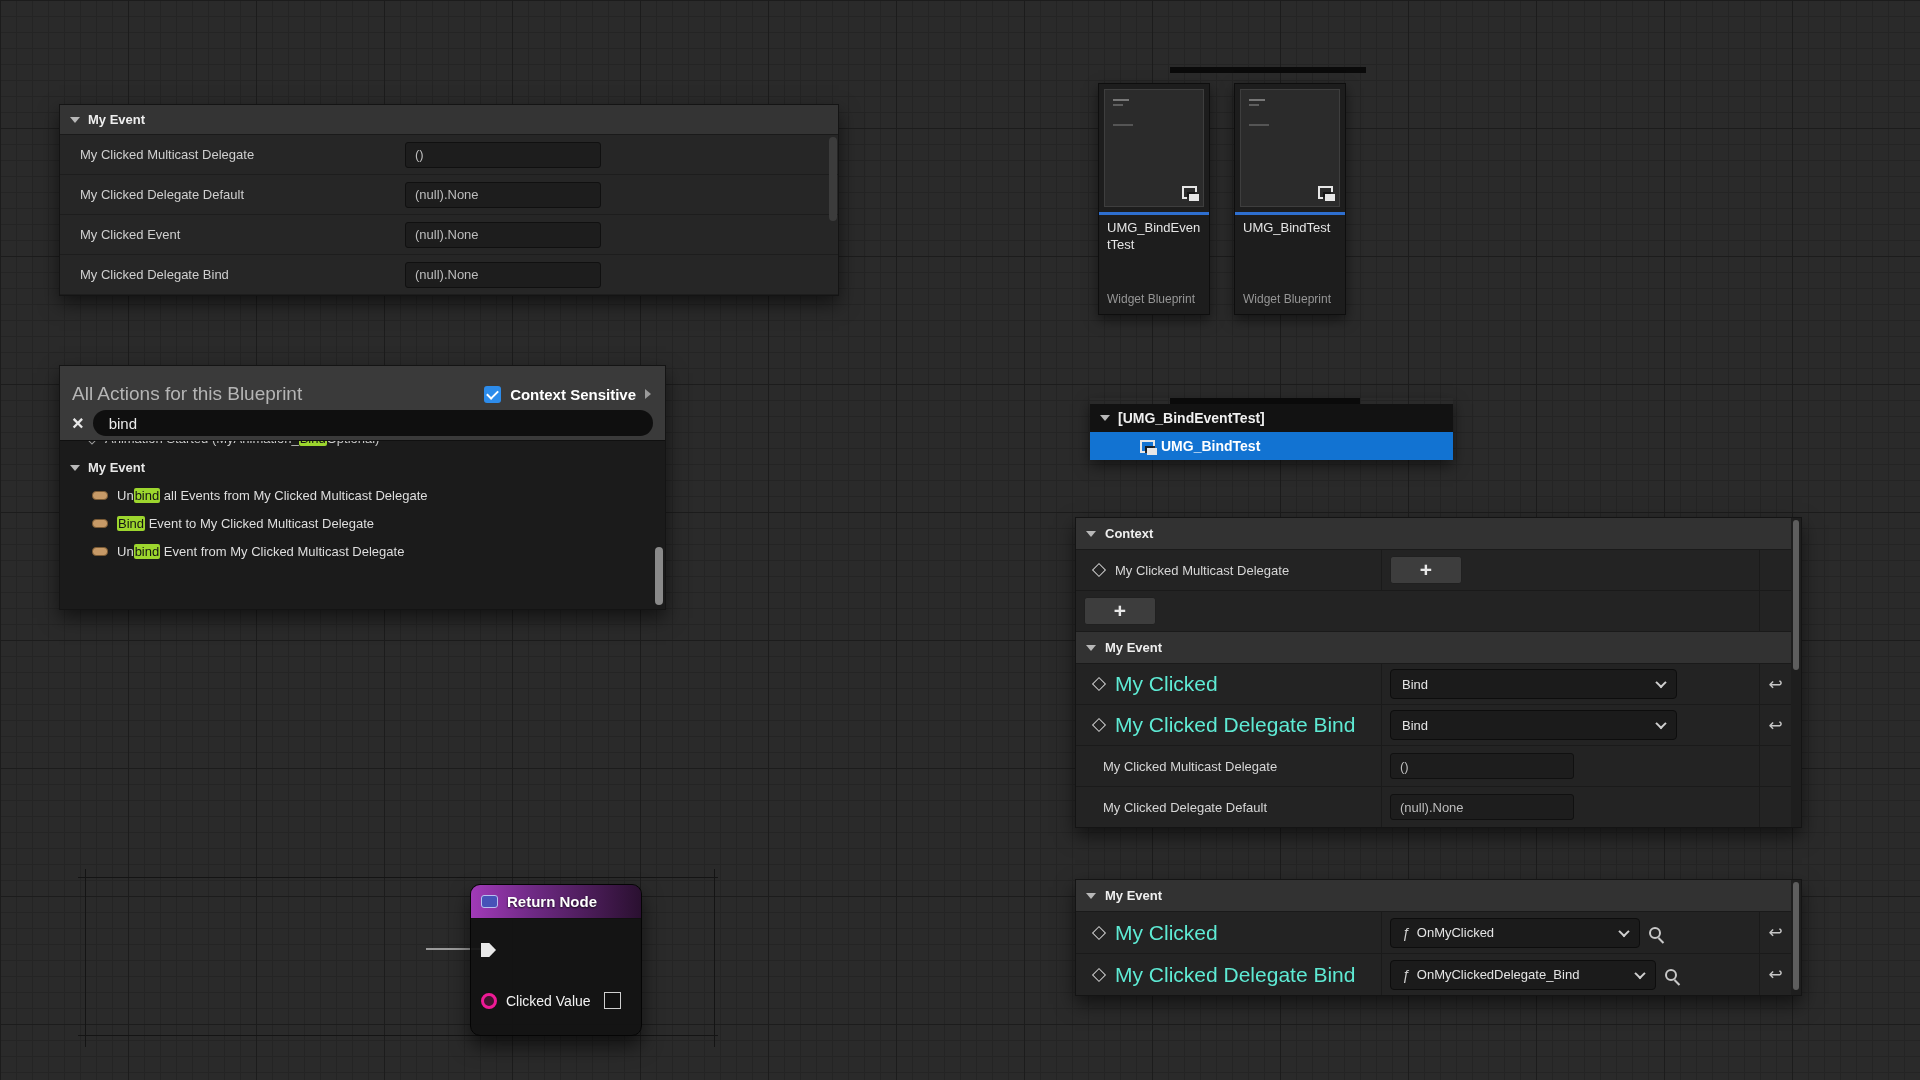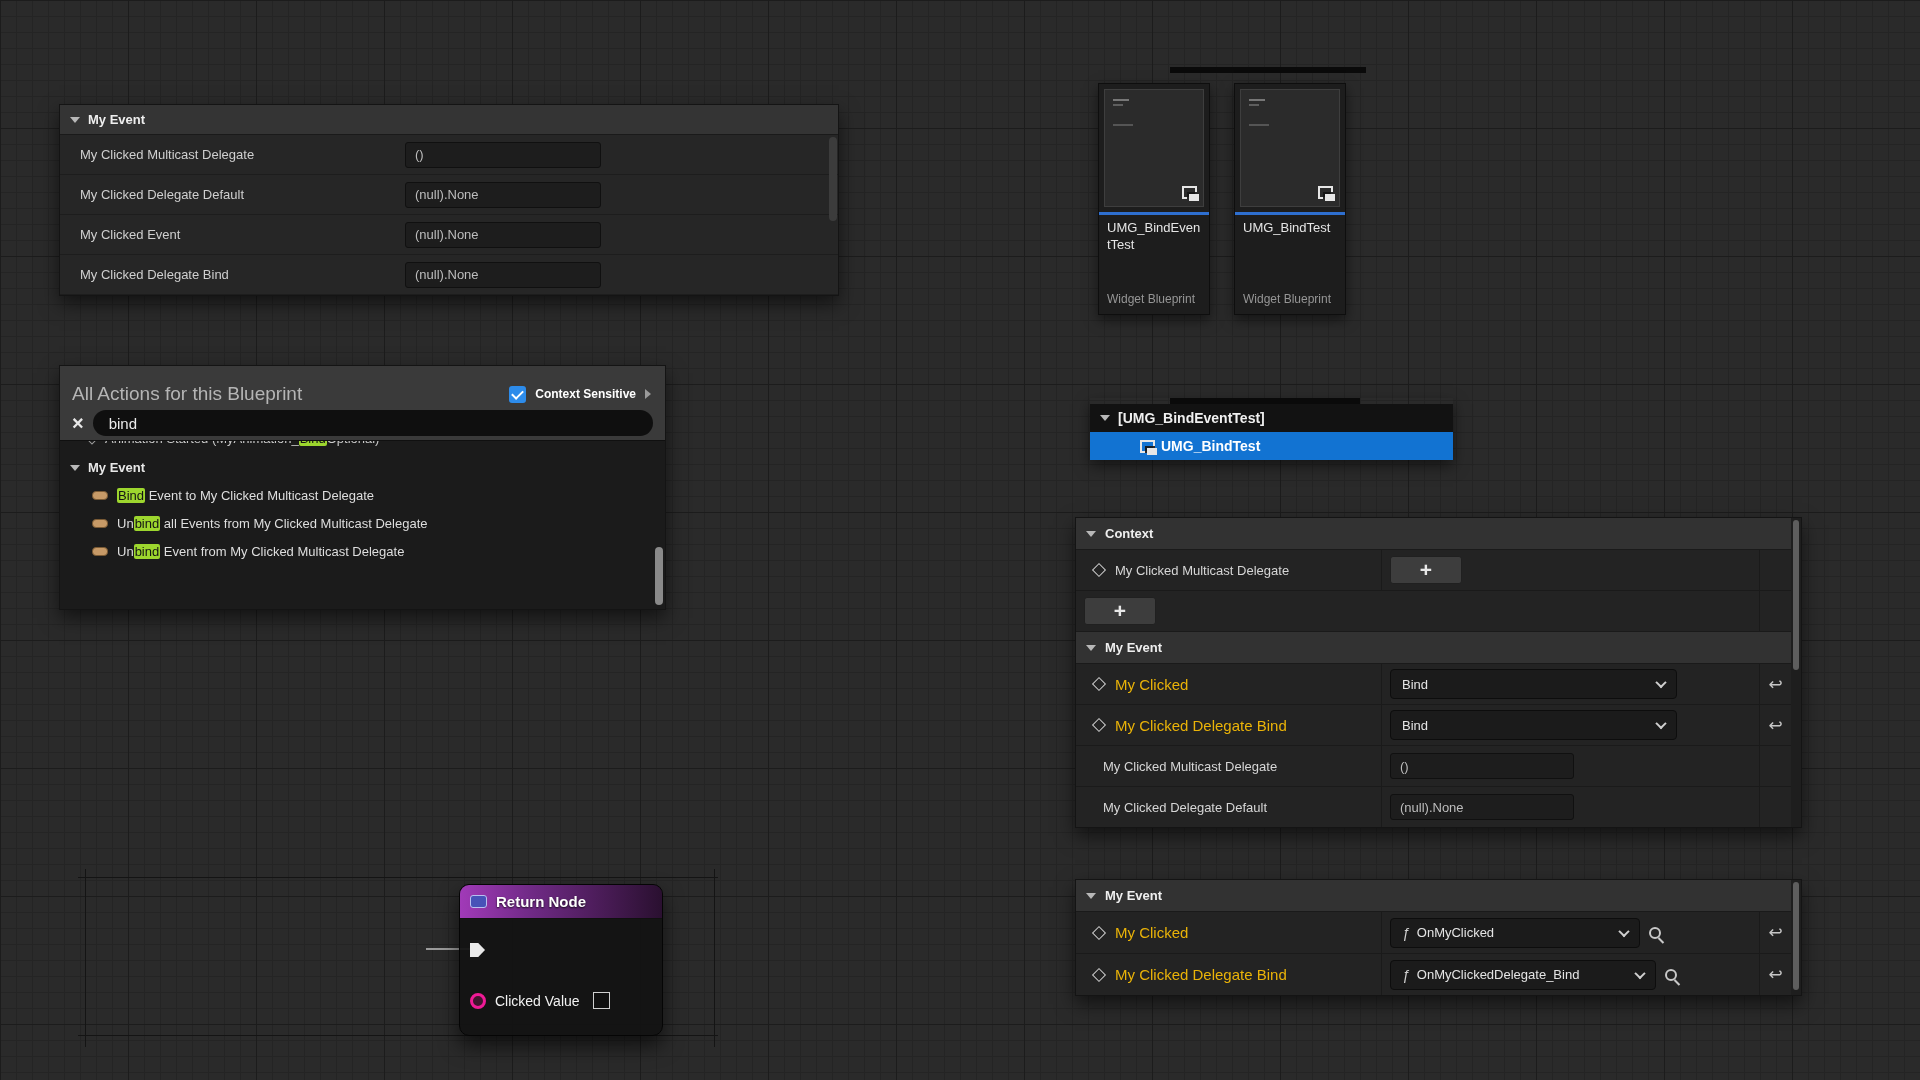--- a/index.html
+++ b/index.html
@@ -41,21 +41,21 @@
   .drow { height: 40px; display: flex; align-items: center; border-bottom: 1px solid #1d1d1d; background: #262626; }
   .dlabel { width: 345px; padding-left: 20px; font-size: 13px; color: #cfcfcf; flex: none; }
   .input-box { width: 196px; height: 26px; background: #1d1d1d; border: 1px solid #101010; border-radius: 3px; color: #bdbdbd; font-size: 13px; display: flex; align-items: center; padding-left: 9px; }
   .dt-scroll { position: absolute; right: 1px; top: 32px; width: 8px; height: 84px; background: #3c3c3c; border-radius: 4px; }
 
   
   #p-actions { left: 59px; top: 365px; width: 607px; height: 245px; background: #3a3a3a; }
   .am-title-row { height: 40px; display: flex; align-items: center; justify-content: space-between; padding: 16px 14px 0 12px; }
   .am-title { font-size: 19px; color: #b5b5b5; }
   .am-right { display: flex; align-items: center; gap: 9px; }
-  .am-cs { font-weight: bold; font-size: 12px; color: #fff; }
+  .am-cs { font-weight: bold; font-size: 15px; color: #fff; }
   .am-search-row { height: 34px; display: flex; align-items: center; gap: 9px; padding: 0 12px; }
   .am-x { color: #e8e8e8; font-size: 20px; line-height: 1; font-weight: bold; }
   .am-search { flex: 1; height: 26px; background: #0f0f0f; border-radius: 13px; display: flex; align-items: center; padding: 0 16px; color: #eaeaea; font-size: 15px; }
   .am-list { position: relative; height: 169px; background: #1b1b1b; border-top: 1px solid #101010; overflow: hidden; }
   .am-clip { height: 13px; overflow: hidden; position: relative; }
   .am-clip-inner { position: absolute; top: -10px; left: 0; display: flex; align-items: center; gap: 9px; padding-left: 28px; font-size: 13px; color: #c9c9c9; white-space: nowrap; }
   .am-cat { height: 27px; display: flex; align-items: center; gap: 8px; padding-left: 10px; font-weight: bold; font-size: 13px; color: #e8e8e8; }
   .am-item { height: 28px; display: flex; align-items: center; gap: 9px; padding-left: 32px; font-size: 13px; color: #dedede; white-space: nowrap; }
   .am-scroll { position: absolute; right: 2px; top: 106px; width: 8px; height: 58px; background: #8a8a8a; border-radius: 4px; }
 
@@ -79,35 +79,35 @@
 
   
   #p-right { left: 1075px; top: 517px; width: 727px; height: 311px; background: #232323; }
   #p-bottom { left: 1075px; top: 879px; width: 727px; height: 117px; background: #232323; }
   .sec-hdr2 { height: 32px; background: #323232; display: flex; align-items: center; gap: 9px; padding-left: 10px; border-bottom: 1px solid #1a1a1a; }
   .rrow { height: 41px; display: flex; border-bottom: 1px solid #1a1a1a; padding-right: 10px; }
   #p-bottom .rrow { height: 42px; }
   .rname { width: 306px; flex: none; display: flex; align-items: center; padding-left: 18px; gap: 11px; border-right: 1px solid #1a1a1a; }
   .rname.noicon { padding-left: 27px; }
   .rlabel { font-size: 13px; color: #d6d6d6; }
-  .rlabel.big { font-size: 15px; color: #eab308; text-align: center; }
+  .rlabel.big { font-size: 21px; color: #5eead4; text-align: center; }
   .rval { flex: 1; display: flex; align-items: center; padding-left: 4px; gap: 9px; }
   .rundo { width: 32px; flex: none; border-left: 1px solid #1a1a1a; display: flex; align-items: center; justify-content: center; }
   .plus-btn { width: 72px; height: 28px; background: #3d3d3d; border: 1px solid #202020; border-radius: 3px; display: flex; align-items: center; justify-content: center; color: #e8e8e8; font-size: 21px; font-weight: bold; margin-left: 4px; }
   .dropdown { height: 30px; background: #1b1b1b; border: 1px solid #0d0d0d; border-radius: 4px; display: flex; align-items: center; gap: 7px; padding: 0 11px; color: #e4e4e4; font-size: 13px; margin-left: 4px; }
   .dropdown .chev { margin-left: auto; }
   .w287 { width: 287px; } .w250 { width: 250px; } .w266 { width: 266px; }
   .fn { font-size: 14px; color: #cfcfcf; font-style: italic; }
   .vscroll { position: absolute; right: 0; top: 0; width: 10px; height: 100%; background: #1e1e1e; }
   .vthumb { position: absolute; left: 2px; width: 6px; background: #5e5e5e; border-radius: 3px; }
 
   
   .bnode { position: absolute; top: 884px; height: 152px; background: rgba(19,19,19,.94); border: 1px solid #050505; border-radius: 10px; box-shadow: 0 10px 20px rgba(0,0,0,.6); }
   #node-a { left: 86px; width: 350px; }
-  #node-b { left: 459px; width: 204px; }
+  #node-b { left: 470px; width: 172px; }
   .nhdr { height: 34px; border-radius: 9px 9px 0 0; background: linear-gradient(90deg, #a13ab8 0%, #702a86 35%, #2a1030 100%); display: flex; align-items: center; gap: 9px; padding: 0 10px; border-bottom: 1px solid #101010; }
   .nicon { width: 17px; height: 13px; border-radius: 3px; background: #4752b8; border: 1px solid #b9c0f0; flex: none; }
   .ntitle { font-weight: bold; font-size: 15px; color: #fff; text-shadow: 0 1px 2px rgba(0,0,0,.8); white-space: nowrap; }
   .nbody { position: relative; height: 116px; }
   .exec { position: absolute; width: 15px; height: 14px; background: #e9e9e9; clip-path: polygon(0 0, 55% 0, 100% 50%, 55% 100%, 0 100%); }
   #node-a .exec { right: 10px; top: 24px; }
   #node-b .exec { left: 10px; top: 24px; }
   .nout { position: absolute; right: 10px; bottom: 26px; display: flex; align-items: center; gap: 9px; }
   .nin { position: absolute; left: 10px; bottom: 26px; display: flex; align-items: center; gap: 9px; }
   .nlabel { font-size: 14px; color: #f2f2f2; }
@@ -172,25 +172,25 @@
           <span class="diamond sm"></span>
           <span><span>Animation Started (MyAnimation_</span><span class="hl">Bind</span><span>Optional)</span></span>
         </div>
       </div>
       <div class="am-cat">
         <span class="tri-down"></span>
         <span>My Event</span>
       </div>
       <div class="am-item">
         <span class="pill"></span>
-        <span><span></span><span class="hl">Bind</span><span> Event to My Clicked Multicast Delegate</span></span>
+        <span><span>Un</span><span class="hl">bind</span><span> all Events from My Clicked Multicast Delegate</span></span>
       </div>
       <div class="am-item">
         <span class="pill"></span>
-        <span><span>Un</span><span class="hl">bind</span><span> all Events from My Clicked Multicast Delegate</span></span>
+        <span><span></span><span class="hl">Bind</span><span> Event to My Clicked Multicast Delegate</span></span>
       </div>
       <div class="am-item">
         <span class="pill"></span>
         <span><span>Un</span><span class="hl">bind</span><span> Event from My Clicked Multicast Delegate</span></span>
       </div>
       <div class="am-scroll"></div>
     </div>
   </div>
 
   <div id="cb-topbar"></div>

